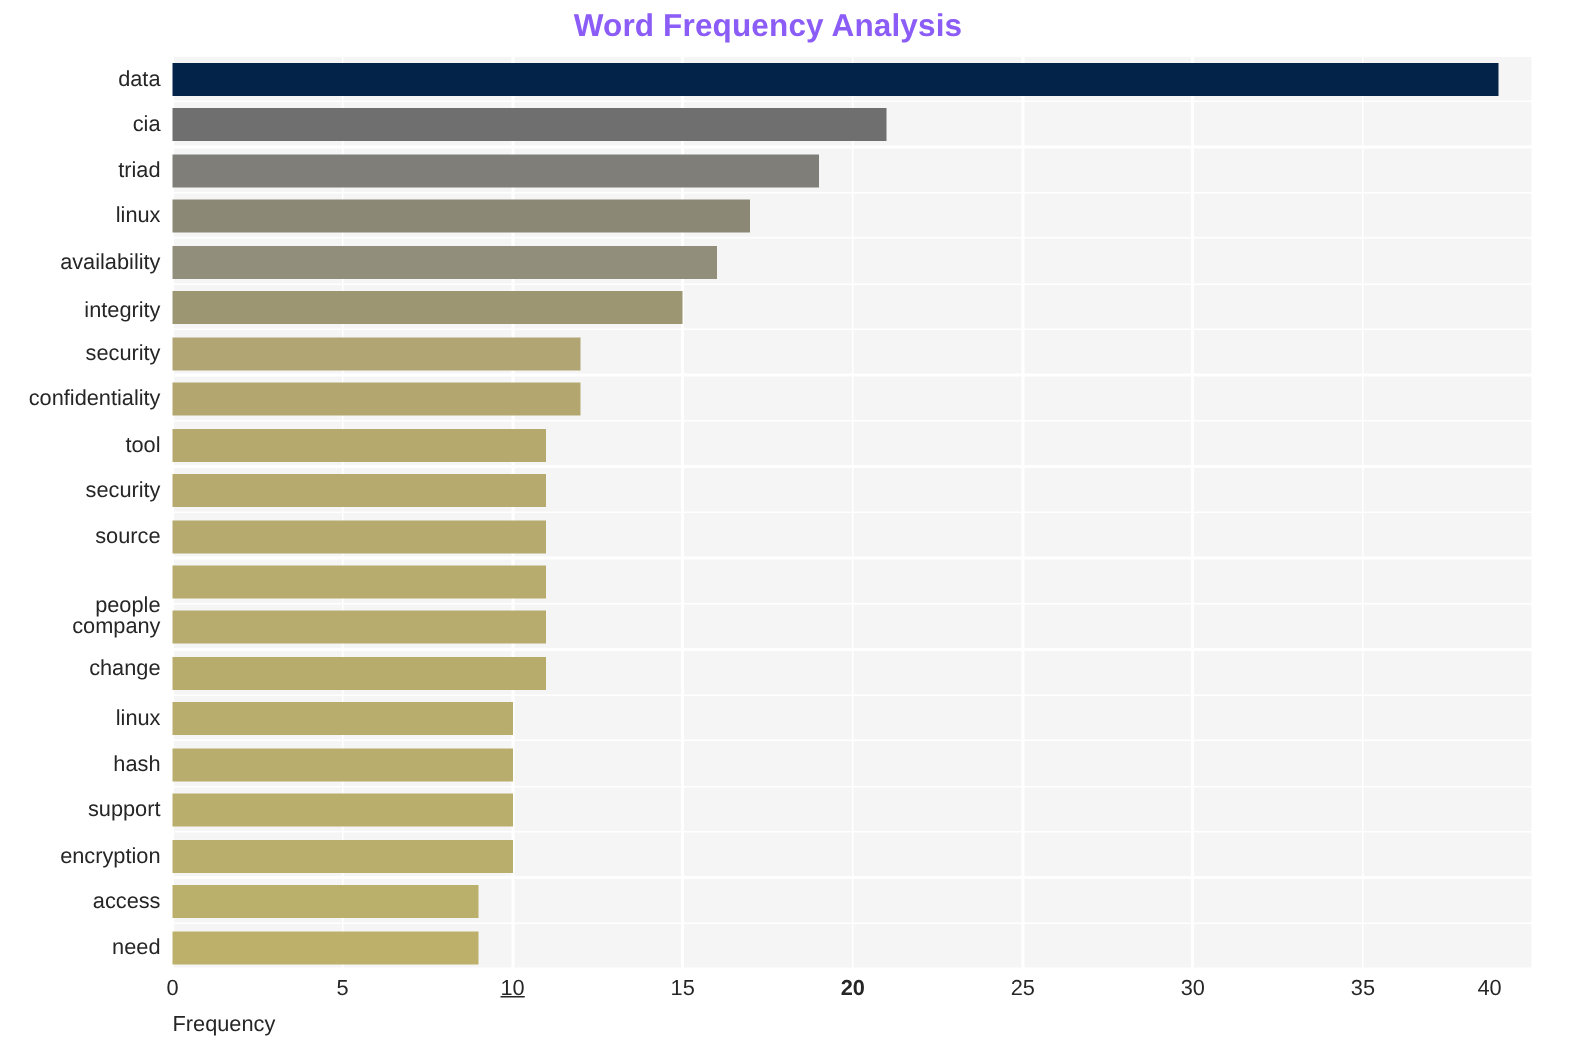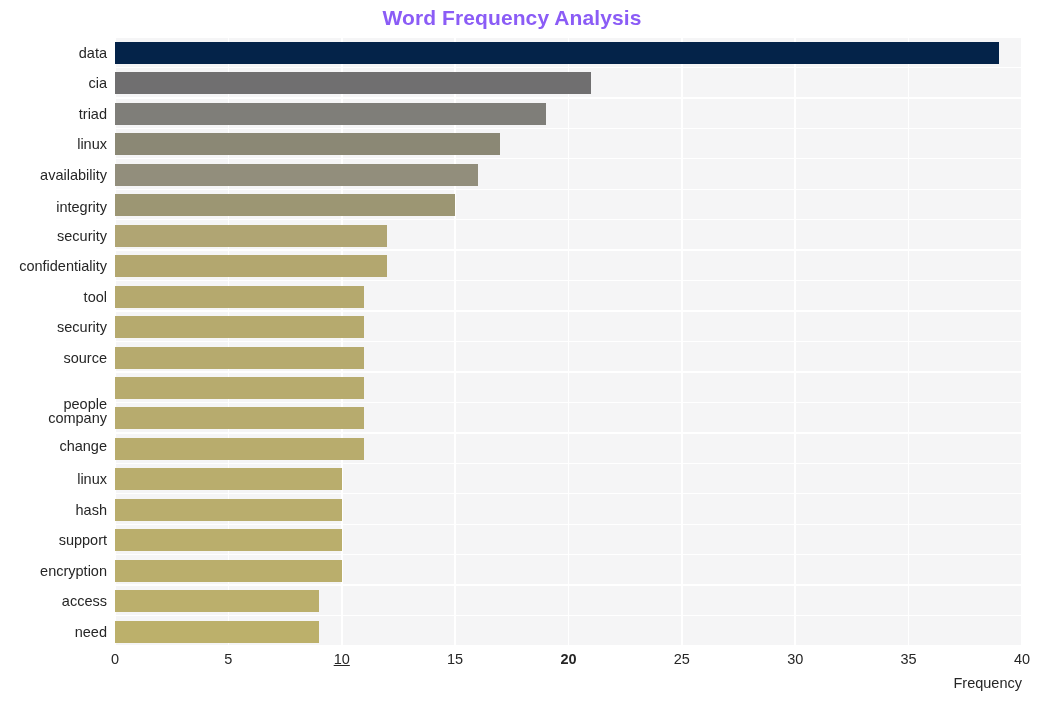--- a/index.html
+++ b/index.html
@@ -107,21 +107,21 @@
     font-size: 14.5px;
     color: #262626;
     white-space: nowrap;
   }
 
   #xaxis-title {
     position: absolute;
     left: 115px;
     top: 675px;
     width: 907px;
-    text-align: right;
+    text-align: left;
     font-size: 14.5px;
     color: #262626;
   }
 </style>
 </head>
 <body>
 
 <div id="figure">
 
   <div id="chart-title">Word Frequency Analysis</div>
@@ -209,18 +209,18 @@
     </div>
   <div id="xlabels">
       <div class="xlabel" style="left: 0px;">0</div>
       <div class="xlabel" style="left: 113.375px;">5</div>
       <div class="xlabel" style="left: 226.75px; text-decoration: underline;">10</div>
       <div class="xlabel" style="left: 340.125px;">15</div>
       <div class="xlabel" style="left: 453.5px; font-weight: bold;">20</div>
       <div class="xlabel" style="left: 566.875px;">25</div>
       <div class="xlabel" style="left: 680.25px;">30</div>
       <div class="xlabel" style="left: 793.625px;">35</div>
-      <div class="xlabel" style="left: 907px;">40</div>
+      <div class="xlabel" style="left: 878px;">40</div>
     </div>
 
   <div id="xaxis-title">Frequency</div>
 
 </div>
 
 </body></html>

